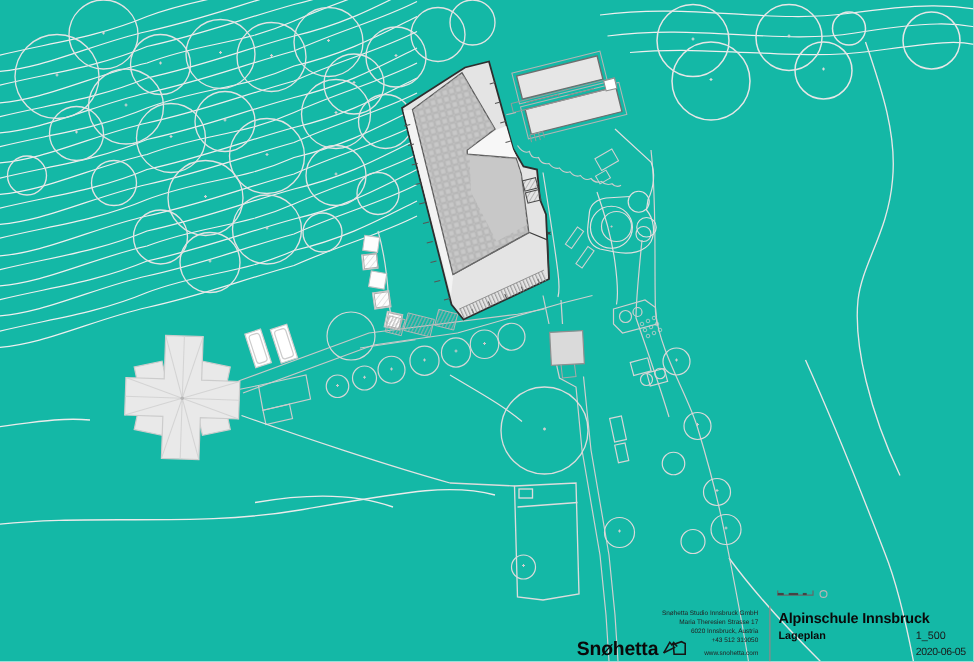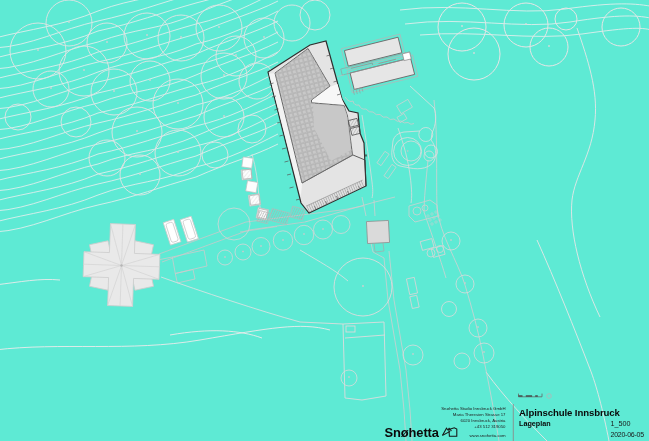--- a/index.html
+++ b/index.html
@@ -1,16 +1,16 @@
 <!DOCTYPE html>
 <html><head>
 <meta charset="utf-8">
 <style>
 html,body{margin:0;padding:0;background:#fff;}
-#plan{position:relative;width:649px;height:441px;background:#5eead4;overflow:hidden;
+#plan{position:relative;width:649px;height:441px;background:#14b8a6;overflow:hidden;
 font-family:"Liberation Sans",sans-serif;}
 svg{position:absolute;left:0;top:0;}
 </style>
 </head>
 <body>
 <div id="plan">
 <svg width="649" height="441" viewBox="0 0 649 441">
 <defs>
 <pattern id="pv" width="4.6" height="4.6" patternUnits="userSpaceOnUse" patternTransform="rotate(-14 300 100)">
   <rect x="0.5" y="0.5" width="3.6" height="3.6" fill="none" stroke="#b0b0b0" stroke-width="0.6"></rect>

